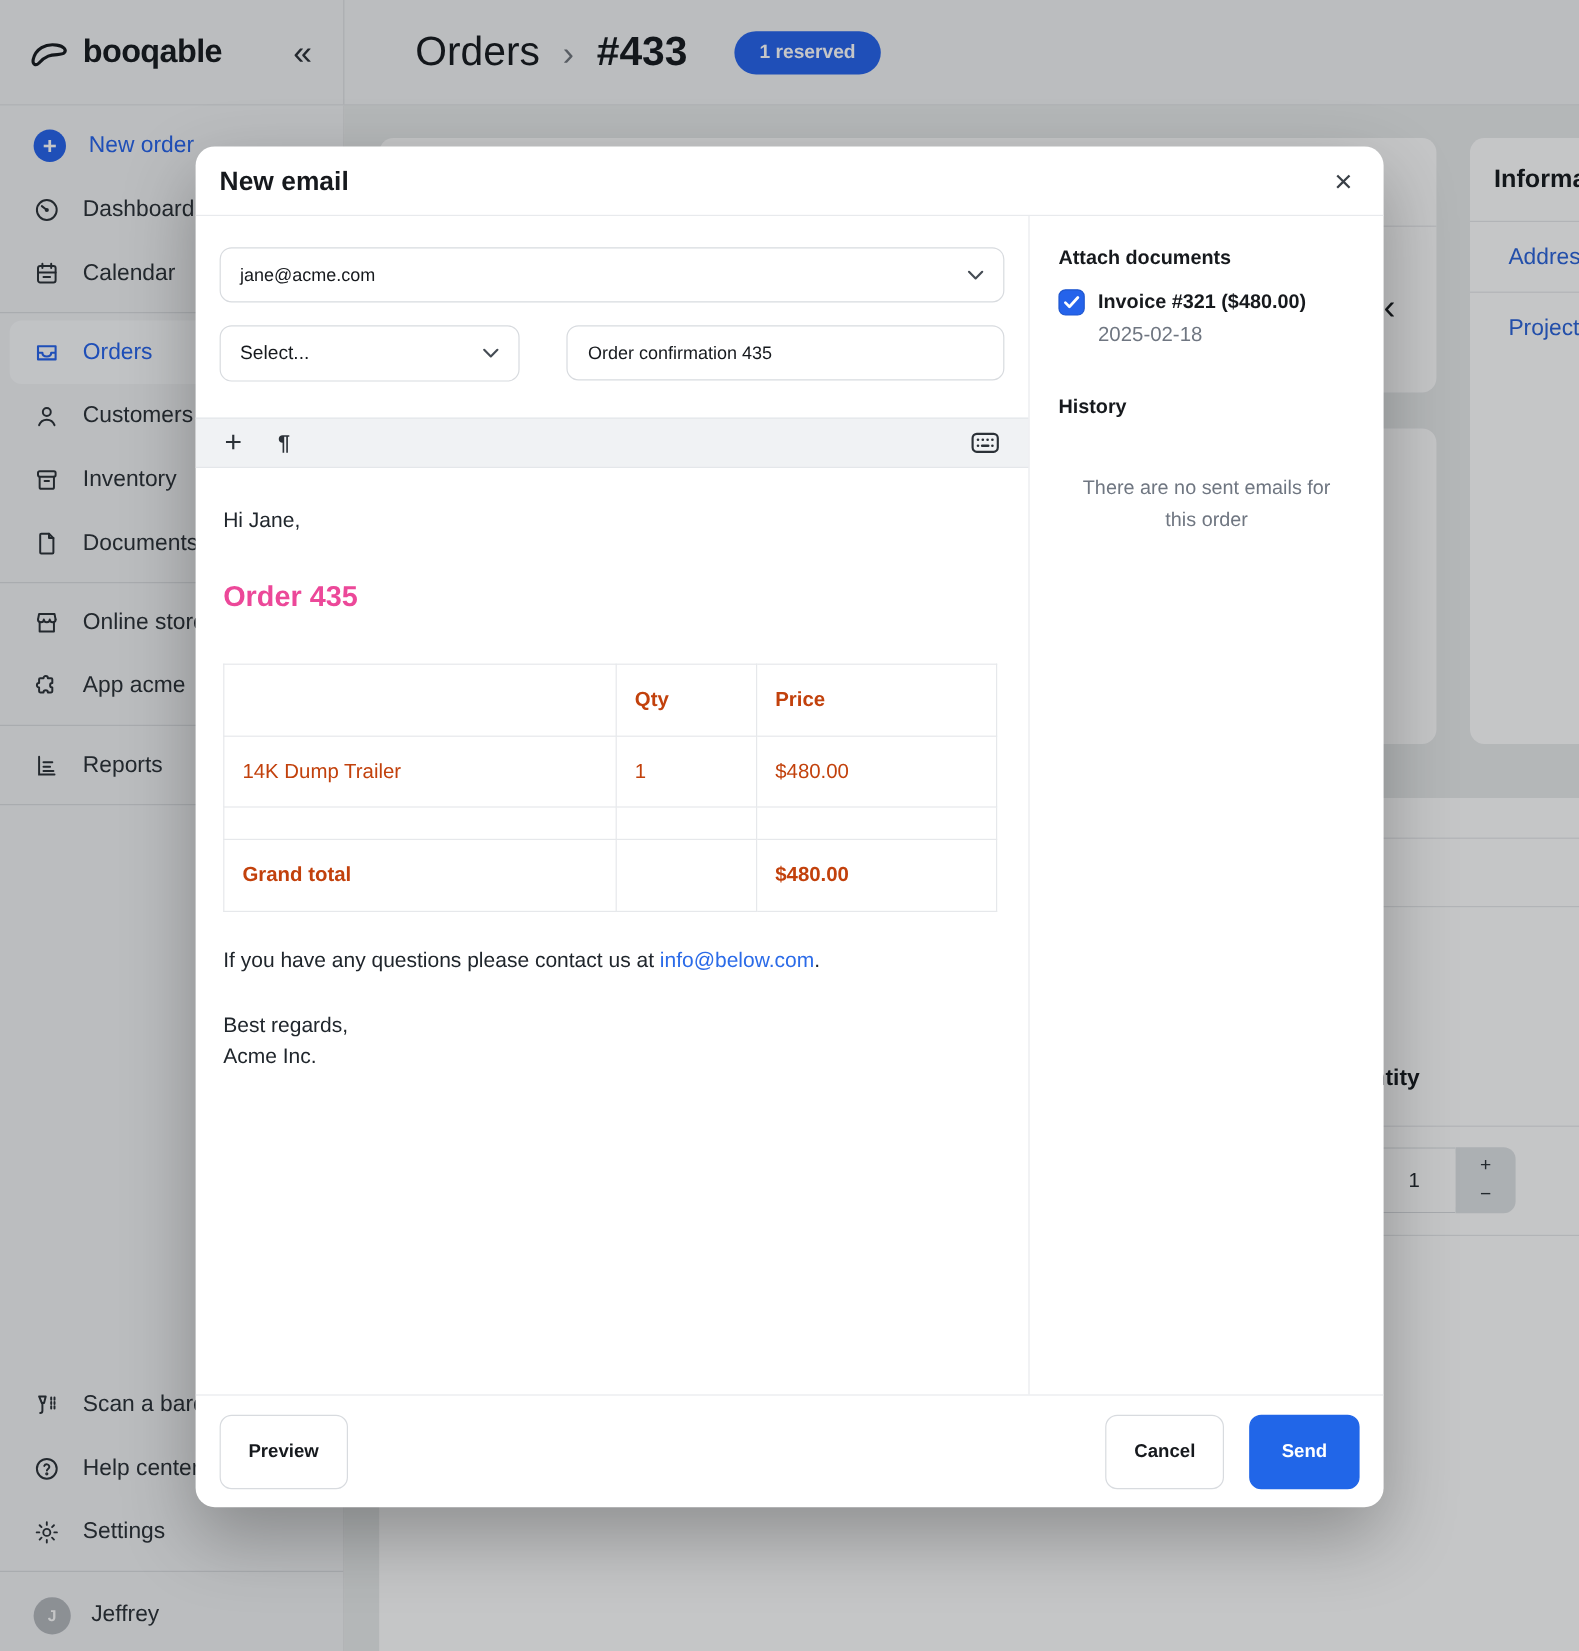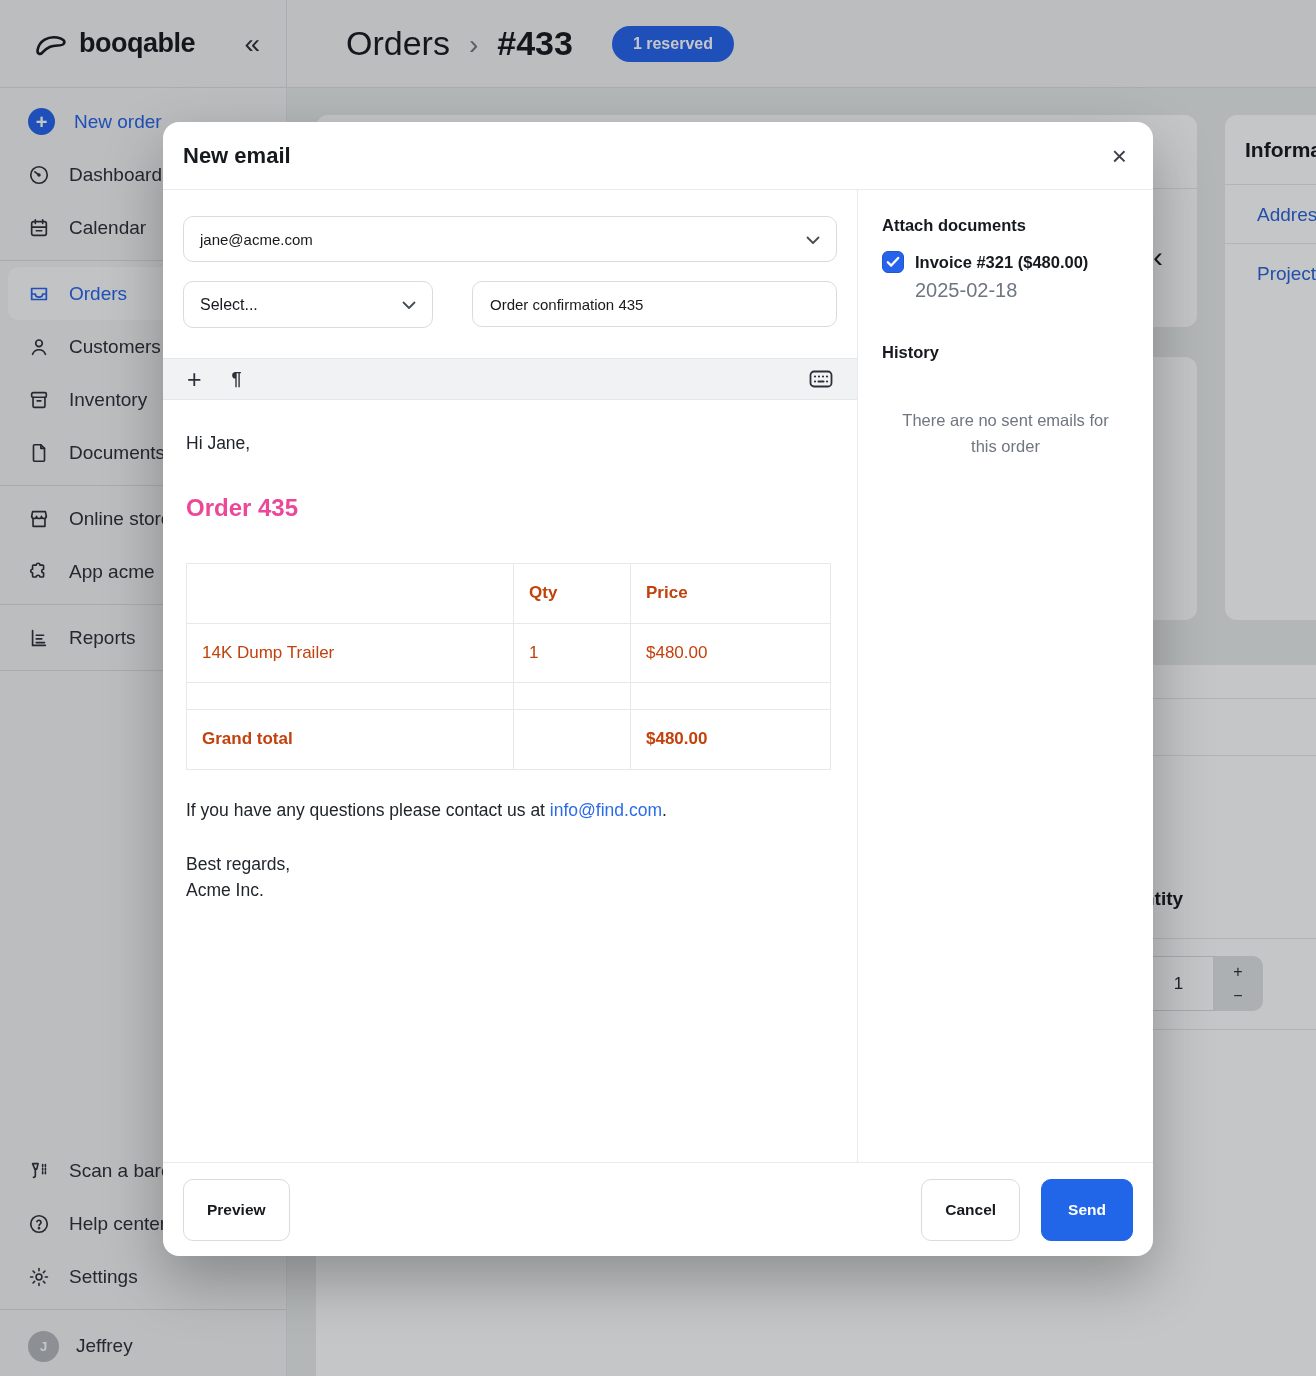--- a/index.html
+++ b/index.html
@@ -2,21 +2,21 @@
 <html><head>
 <meta charset="utf-8">
 <style>
   * { margin:0; padding:0; box-sizing:border-box; }
   html,body { width:1316px; height:1376px; overflow:hidden; background:#e9ebec;
               font-family:"Liberation Sans", sans-serif; color:#22272d; }
 
   
   .app { position:fixed; inset:0; display:flex; flex-direction:column; }
   .topbar { height:88px; display:flex; background:#f2f3f5; border-bottom:1px solid #dcdfe1; flex:0 0 auto; }
-  .topbar-left { width:287px; flex:0 0 auto; display:flex; align-items:center; padding:0 26px 0 32px; border-right:1px solid #dcdfe1; }
+  .topbar-left { width:287px; flex:0 0 auto; display:flex; align-items:center; padding:0 26px 0 22px; border-right:1px solid #dcdfe1; }
   .logo { display:flex; align-items:center; gap:9px; }
   .logo-text { font-size:27px; font-weight:700; letter-spacing:-.5px; color:#16191d; }
   .collapse-btn { margin-left:auto; font-size:28px; color:#2b3036; cursor:pointer; line-height:1; }
   .topbar-main { flex:1; display:flex; align-items:center; padding-left:59px; }
   .crumb-root { font-size:34px; font-weight:500; color:#16191d; }
   .crumb-sep { font-size:28px; color:#70767c; margin:0 19px; padding-top:2px; }
   .crumb-id { font-size:34px; font-weight:700; color:#16191d; }
   .status-badge { margin-left:39px; background:#2563eb; color:#fff; font-size:16px; font-weight:600;
                   padding:9px 21px; border-radius:999px; }
 
@@ -49,21 +49,21 @@
   .stepper-btns { width:50px; height:55px; background:#dfe2e5; border-radius:0 10px 10px 0; display:flex;
                   flex-direction:column; align-items:center; justify-content:center; font-size:16px; color:#2b3137; }
   .stepper-btns span { height:24px; display:flex; align-items:center; cursor:pointer; }
 
   
   .overlay { position:fixed; inset:0; background:rgba(14,17,20,0.24); z-index:5; }
 
   
   .modal { position:fixed; left:163px; top:122px; width:990px; height:1134px; background:#fff; border-radius:16px;
            box-shadow:0 24px 60px rgba(0,0,0,.28); z-index:10; display:flex; flex-direction:column; overflow:hidden; }
-  .modal-header { height:68px; flex:0 0 auto; display:flex; align-items:center; padding:0 26px 0 20px;
+  .modal-header { height:58px; flex:0 0 auto; display:flex; align-items:center; padding:0 26px 0 20px;
                   border-bottom:1px solid #e8eaed; }
   .modal-title { font-size:22px; font-weight:600; color:#16191d; }
   .modal-close { margin-left:auto; font-size:26px; color:#3a4047; cursor:pointer; line-height:1; }
   .modal-body { flex:1; display:flex; min-height:0; }
   .col-left { width:694px; flex:0 0 auto; display:flex; flex-direction:column; }
   .col-right { flex:1; border-left:1px solid #e8eaed; padding:26px 24px; }
 
   .fields { padding:26px 20px 0 20px; }
   .field-select { height:46px; border:1px solid #d8dbdf; border-radius:10px; display:flex; align-items:center;
                   padding:0 16px; font-size:15px; color:#16191d; cursor:pointer; background:#fff; }
@@ -93,21 +93,21 @@
   .col-item { width:327px; } .col-qty { width:117px; } .col-price { width:200px; }
   .row-spacer td { padding:13px 15px; }
   .row-total td { font-weight:400; }
   .row-total .b { font-weight:700; }
 
   .attach-h { font-size:16.5px; font-weight:700; color:#16191d; }
   .attach-row { display:flex; align-items:center; gap:11px; margin-top:16px; }
   .cb { width:22px; height:22px; border-radius:6px; background:#2563eb; border:1px solid #1f57cf;
         display:flex; align-items:center; justify-content:center; cursor:pointer; flex:0 0 auto; }
   .attach-label { font-size:16.5px; font-weight:700; color:#16191d; }
-  .attach-date { font-size:20px; color:#6f7681; margin:6px 0 0 33px; }
+  .attach-date { font-size:17px; color:#6f7681; margin:6px 0 0 33px; }
   .history-h { font-size:16.5px; font-weight:700; color:#16191d; margin-top:41px; }
   .history-empty { font-size:16.5px; color:#6f7681; text-align:center; margin:46px auto 0 auto; width:216px; line-height:1.55; }
 
   .modal-footer { height:94px; flex:0 0 auto; border-top:1px solid #e8eaed; display:flex; align-items:center; padding:0 20px; }
   .btn { height:62px; border-radius:10px; font-size:15.5px; font-weight:600; display:flex; align-items:center;
          justify-content:center; cursor:pointer; font-family:inherit; }
   .btn-outline { background:#fff; border:1px solid #d8dbdf; color:#16191d; padding:0 23px; }
   .btn-primary { background:#2166e8; border:1px solid #2166e8; color:#fff; padding:0 26px; margin-left:21px; }
   .spacer { flex:1; }
 </style>
@@ -357,21 +357,21 @@
                 <td></td>
               </tr>
           <tr class="row-total">
             <td class="b">Grand total</td>
             <td></td>
             <td class="b">$480.00</td>
           </tr>
         </tbody>
           </table>
 
-        <p class="contact-p"><span>If you have any questions please contact us at </span><span class="email-link">info@find.com</span><span>.</span></p>
+        <p class="contact-p"><span>If you have any questions please contact us at </span><span class="email-link">info@below.com</span><span>.</span></p>
         <div class="signoff">
           <div>Best regards,</div>
           <div>Acme Inc.</div>
         </div>
       </div>
     </div>
 
     <div class="col-right">
       <div class="attach-h">Attach documents</div>
       <div class="attach-row">

